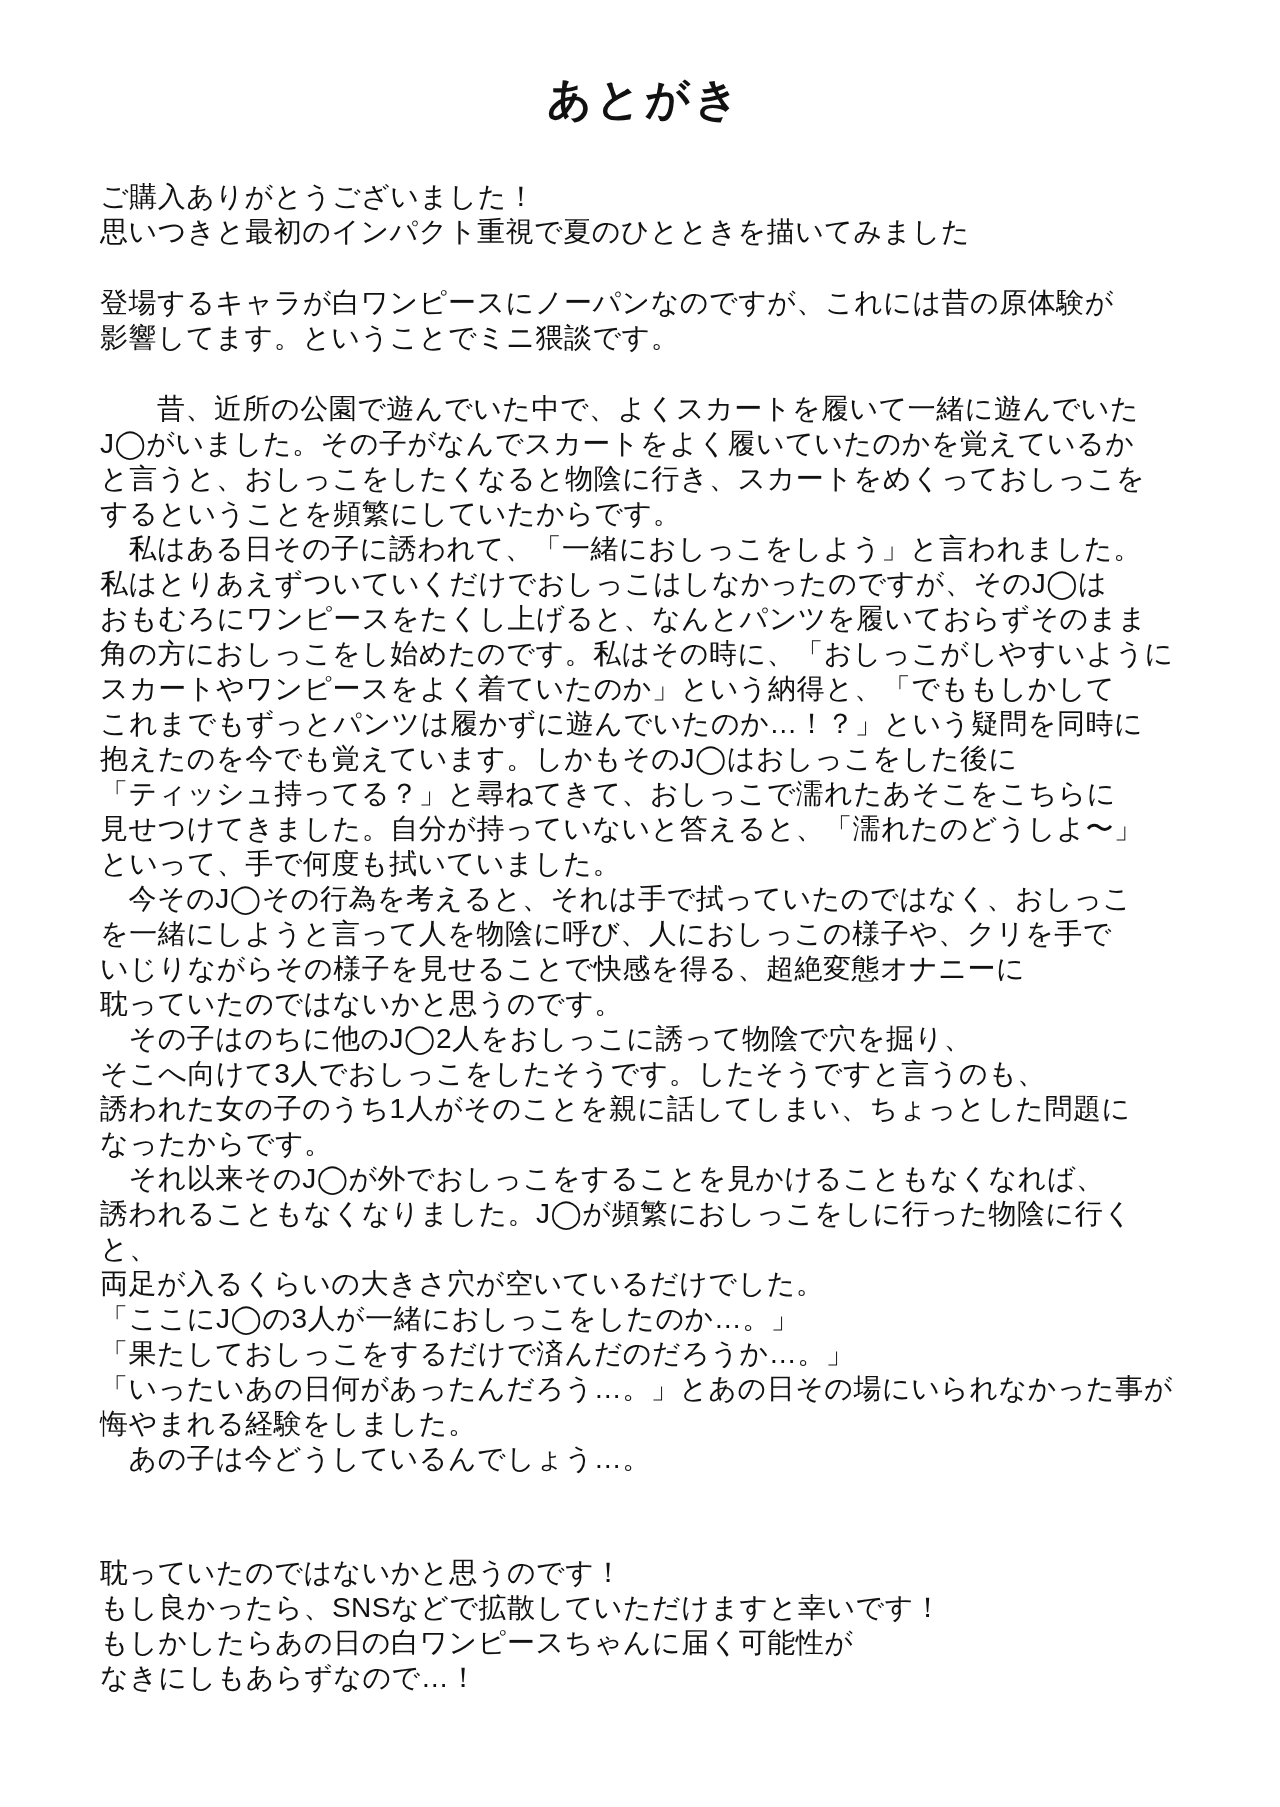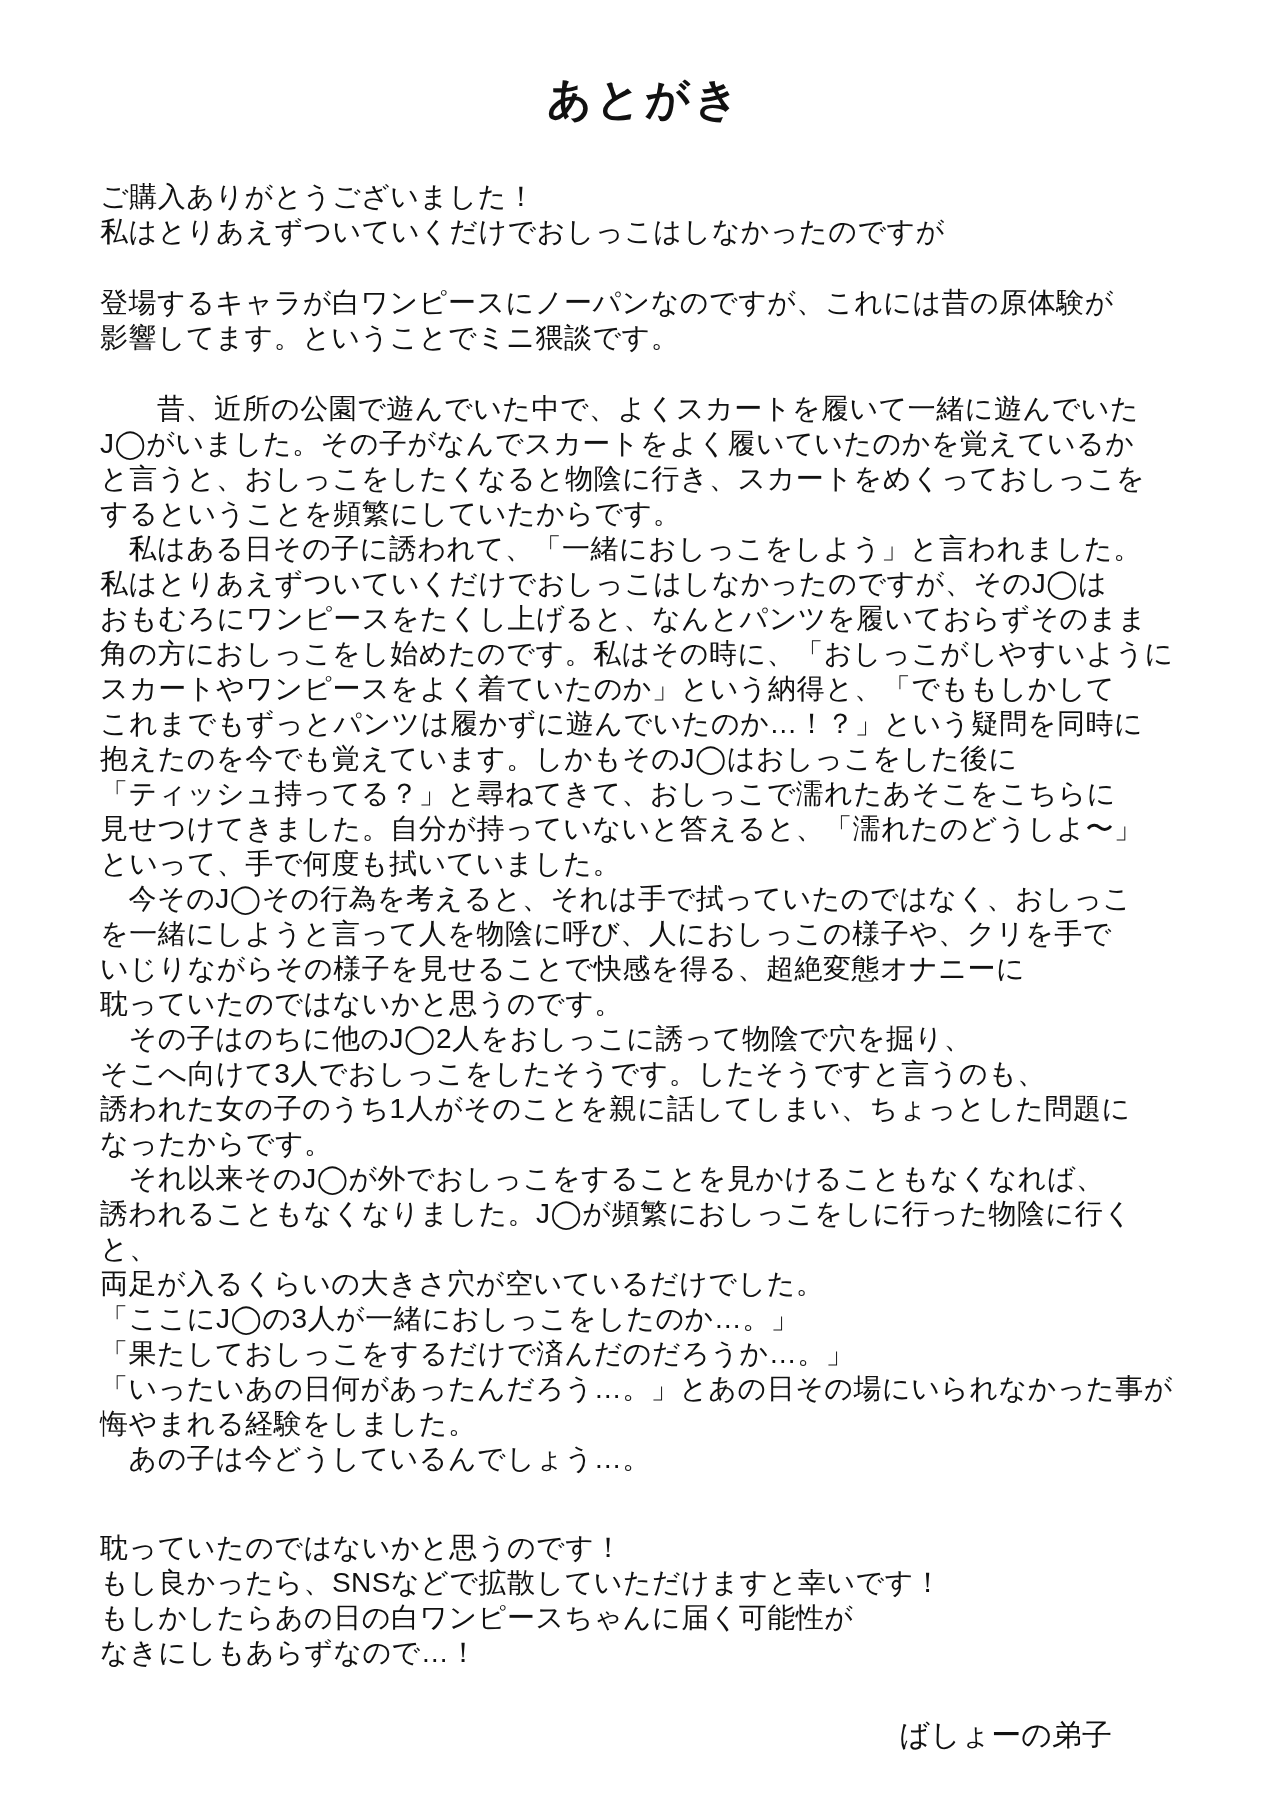--- a/index.html
+++ b/index.html
@@ -28,38 +28,38 @@
     letter-spacing: 4px;
   }
   .para {
     font-size: 28px;
     line-height: 35px;
     margin: 0 0 36px 0;
     white-space: pre-line;
     letter-spacing: 0.5px;
   }
   .para-story {
-    margin-bottom: 54px;
+    margin-bottom: 79px;
   }
   .signature {
     font-size: 30px;
     text-align: right;
     padding-right: 78px;
     margin-top: 45px;
     white-space: pre-line;
   }
 </style>
 </head>
 <body>
 
 <div class="page">
   <h1 class="title">あとがき</h1>
 
   <p class="para">ご購入ありがとうございました！
-私はとりあえずついていくだけでおしっこはしなかったのですが</p>
+思いつきと最初のインパクト重視で夏のひとときを描いてみました</p>
 
   <p class="para">登場するキャラが白ワンピースにノーパンなのですが、これには昔の原体験が
 影響してます。ということでミニ猥談です。</p>
 
   <p class="para para-story">　　昔、近所の公園で遊んでいた中で、よくスカートを履いて一緒に遊んでいた
 J◯がいました。その子がなんでスカートをよく履いていたのかを覚えているか
 と言うと、おしっこをしたくなると物陰に行き、スカートをめくっておしっこを
 するということを頻繁にしていたからです。
 　私はある日その子に誘われて、「一緒におしっこをしよう」と言われました。
 私はとりあえずついていくだけでおしっこはしなかったのですが、そのJ◯は
@@ -86,14 +86,13 @@
 「果たしておしっこをするだけで済んだのだろうか…。」
 「いったいあの日何があったんだろう…。」とあの日その場にいられなかった事が
 悔やまれる経験をしました。
 　あの子は今どうしているんでしょう…。</p>
 
   <p class="para">耽っていたのではないかと思うのです！
 もし良かったら、SNSなどで拡散していただけますと幸いです！
 もしかしたらあの日の白ワンピースちゃんに届く可能性が
 なきにしもあらずなので…！</p>
 
-  <p class="signature">ばしょーの弟子</p>
 </div>
 
 </body></html>

